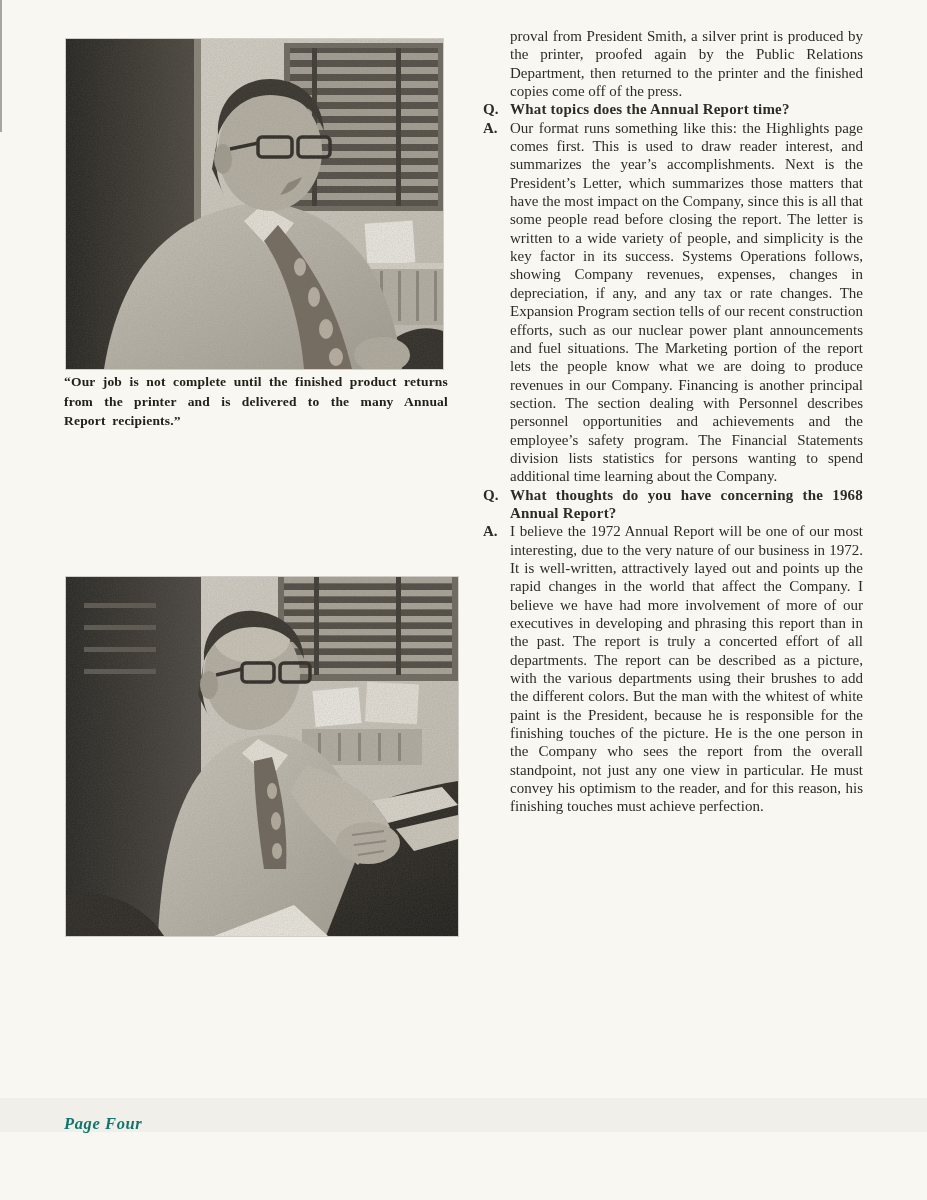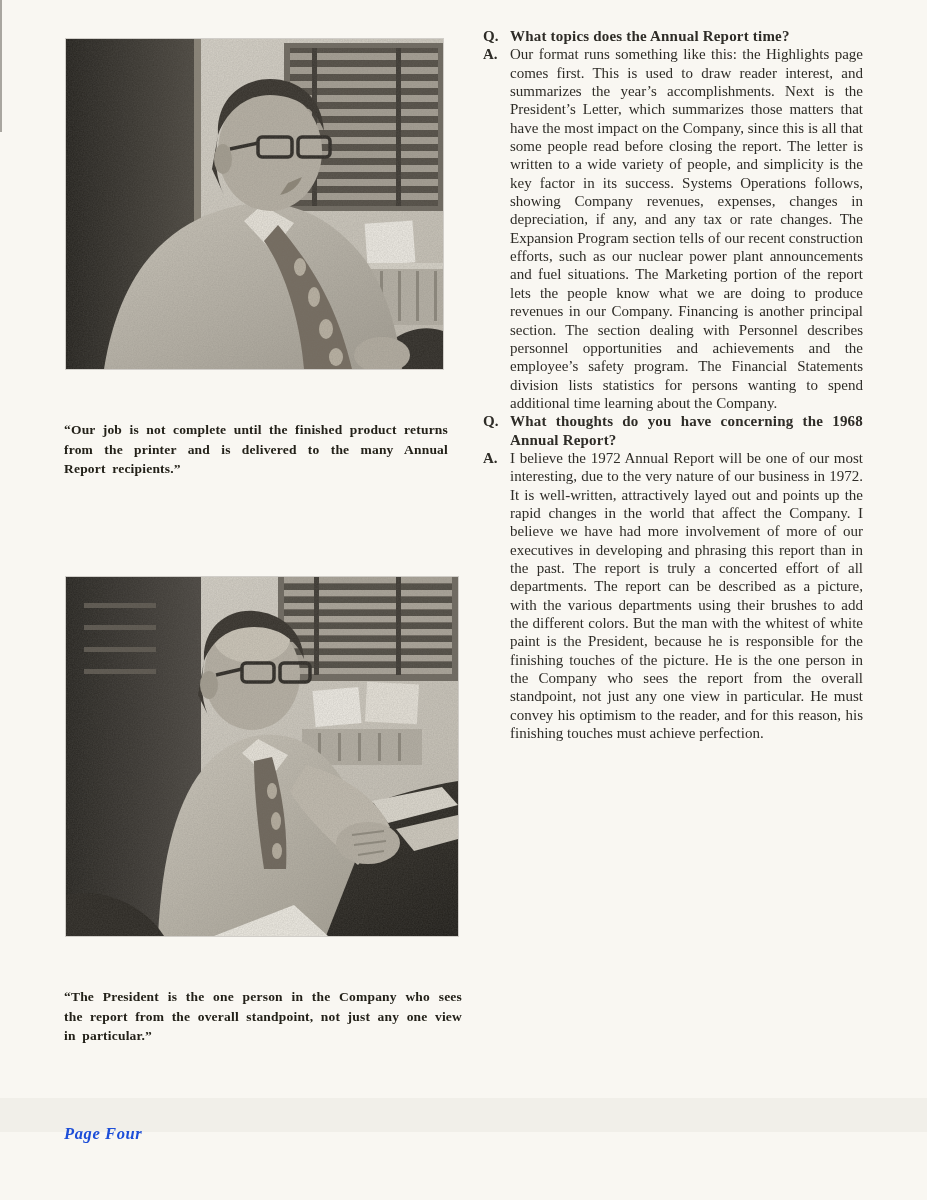--- a/index.html
+++ b/index.html
@@ -31,21 +31,20 @@
   #photo-2{left:66px;top:577px;width:392px;height:359px;}
   .caption{
     position:absolute;
     font-weight:700;
     font-size:13.5px;
     line-height:19.5px;
     text-align:justify;
     letter-spacing:.2px;
     word-spacing:3px;
     color:#232119;
-    margin-top:48px;
   }
   #caption-1{left:64px;top:372px;width:384px;}
   #caption-2{left:64px;top:939px;width:398px;}
   .qa-col{
     position:absolute;
     left:483px;top:27px;width:380px;
     font-size:15px;
     line-height:18.35px;
     text-align:justify;
   }
@@ -62,22 +61,21 @@
   }
   .qa-text{flex:1 1 auto;text-align:justify;}
   .qa-q .qa-text{font-weight:700;letter-spacing:.2px;}
   .footer-pagenum{
     position:absolute;
     left:64px;top:1114px;
     font-style:italic;
     font-weight:700;
     font-size:16.5px;
     letter-spacing:.6px;
-    color:#1d4ed8;
-    margin-top:10px;
+    color:#0f766e;
   }
 </style>
 </head>
 <body>
 
 <div class="page">
 
   <div class="scan-edge"></div>
   <div class="scan-band"></div>
 
@@ -239,23 +237,23 @@
           <rect x="214" y="86" width="30" height="19" rx="4"></rect>
           <line x1="176" y1="92" x2="150" y2="98"></line>
         </g>
       </g>
       <path d="M0,359 L98,359 C78,328 38,310 0,318 Z" fill="#2a2722"></path>
       <path d="M148,359 L262,359 L228,328 Z" fill="#eeebe3"></path>
       <rect width="392" height="359" filter="url(#p2grain)"></rect>
     </svg>
   </figure>
 
-  <div class="caption" id="caption-2">“The President is the one person in the Company who sees the report from the overall standpoint, not just any one view in particular.”</div>
 
   <div class="qa-col">
+    <p class="qa-continuation">proval from President Smith, a silver print is produced by the printer, proofed again by the Public Relations Department, then returned to the printer and the finished copies come off of the press.</p>
     <div class="qa-item qa-q">
       <span class="qa-label">Q.</span>
       <div class="qa-text">What topics does the Annual Report time?</div>
     </div>
     <div class="qa-item qa-a">
       <span class="qa-label">A.</span>
       <div class="qa-text">Our format runs something like this: the Highlights page comes first. This is used to draw reader interest, and summarizes the year’s accomplishments. Next is the President’s Letter, which summarizes those matters that have the most impact on the Company, since this is all that some people read before closing the report. The letter is written to a wide variety of people, and simplicity is the key factor in its success. Systems Operations follows, showing Company revenues, expenses, changes in depreciation, if any, and any tax or rate changes. The Expansion Program section tells of our recent construction efforts, such as our nuclear power plant announcements and fuel situations. The Marketing portion of the report lets the people know what we are doing to produce revenues in our Company. Financing is another principal section. The section dealing with Personnel describes personnel opportunities and achievements and the employee’s safety program. The Financial Statements division lists statistics for persons wanting to spend additional time learning about the Company.</div>
     </div>
     <div class="qa-item qa-q">
       <span class="qa-label">Q.</span>

